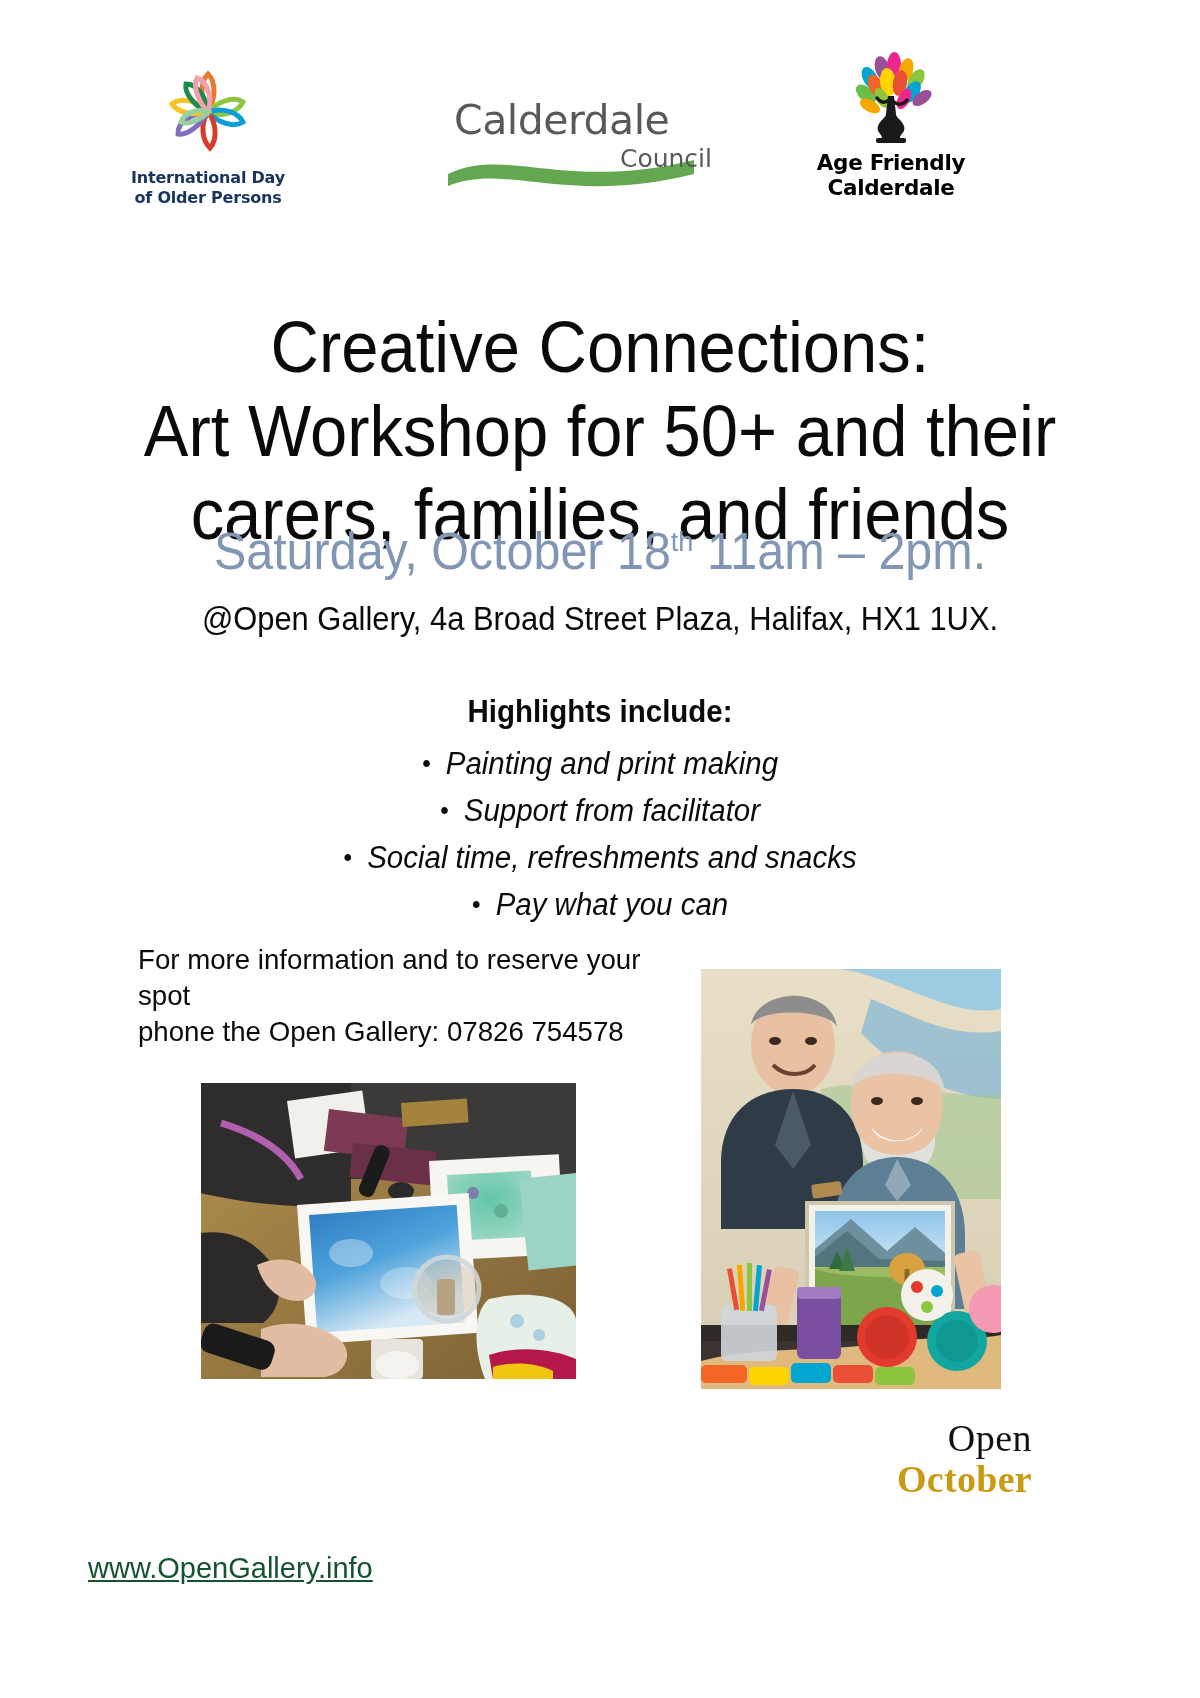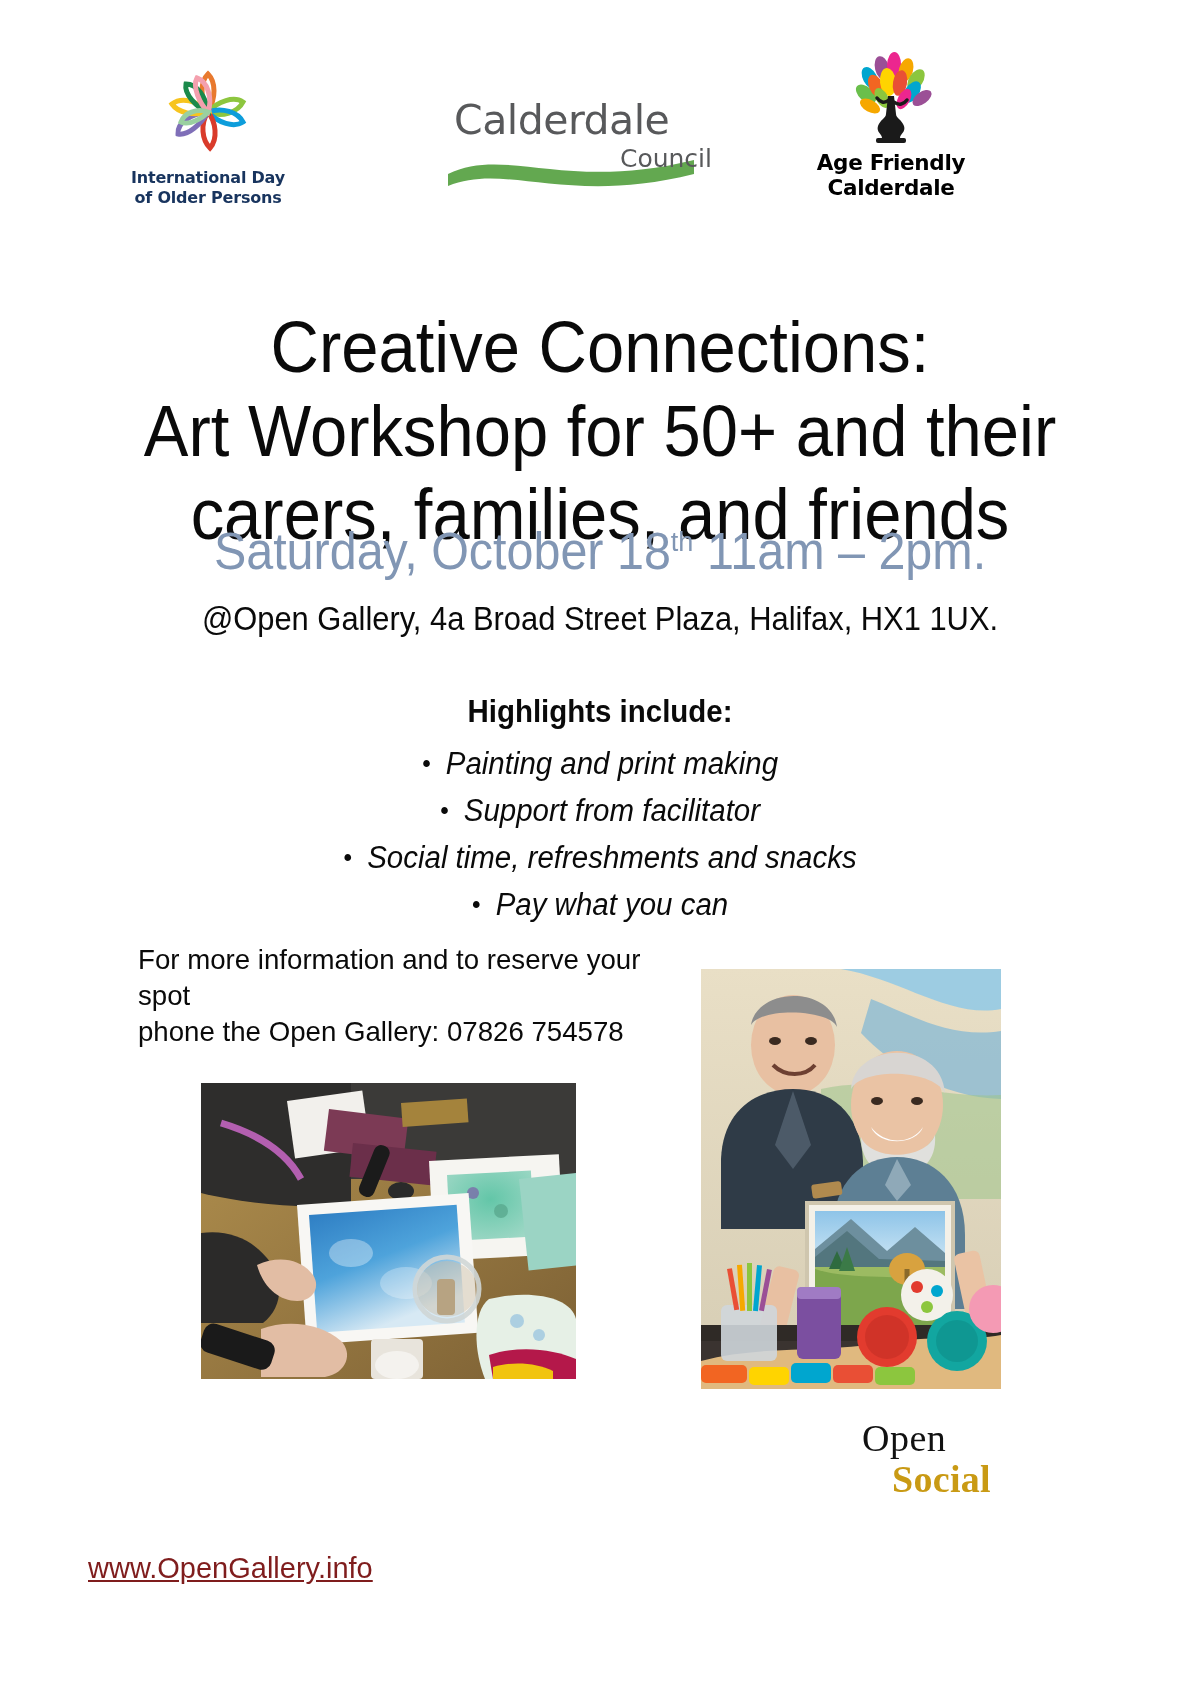--- a/index.html
+++ b/index.html
@@ -236,32 +236,32 @@
   }
   .photo svg { display: block; width: 100%; height: 100%; }
 
   
   .website {
     position: absolute;
     left: 88px;
     top: 1552px;
     font-family: "Liberation Sans", sans-serif;
     font-size: 29px;
-    color: #7f1d1d;
+    color: #14532d;
     text-decoration: underline;
     letter-spacing: 0px;
   }
 
   
   .og-logo {
     position: absolute;
     left: 862px;
     top: 1418px;
     width: 170px;
-    text-align: left;
+    text-align: right;
   }
   .og-open {
     font-family: "Liberation Serif", serif;
     font-size: 38px;
     color: #111111;
     line-height: 1.08;
     letter-spacing: 0.5px;
   }
   .og-gallery {
     font-family: "Liberation Serif", serif;
@@ -489,14 +489,14 @@
     <rect x="90" y="394" width="40" height="20" rx="5" fill="#00a6cf"></rect>
     <rect x="132" y="396" width="40" height="18" rx="5" fill="#e94f35"></rect>
     <rect x="174" y="398" width="40" height="18" rx="5" fill="#8cc63e"></rect>
   </svg>
 </div>
 
 <a class="website" href="#">www.OpenGallery.info</a>
 
 <div class="og-logo">
   <div class="og-open">Open</div>
-  <div class="og-gallery">Social</div>
+  <div class="og-gallery">October</div>
 </div>
 
 </body></html>

